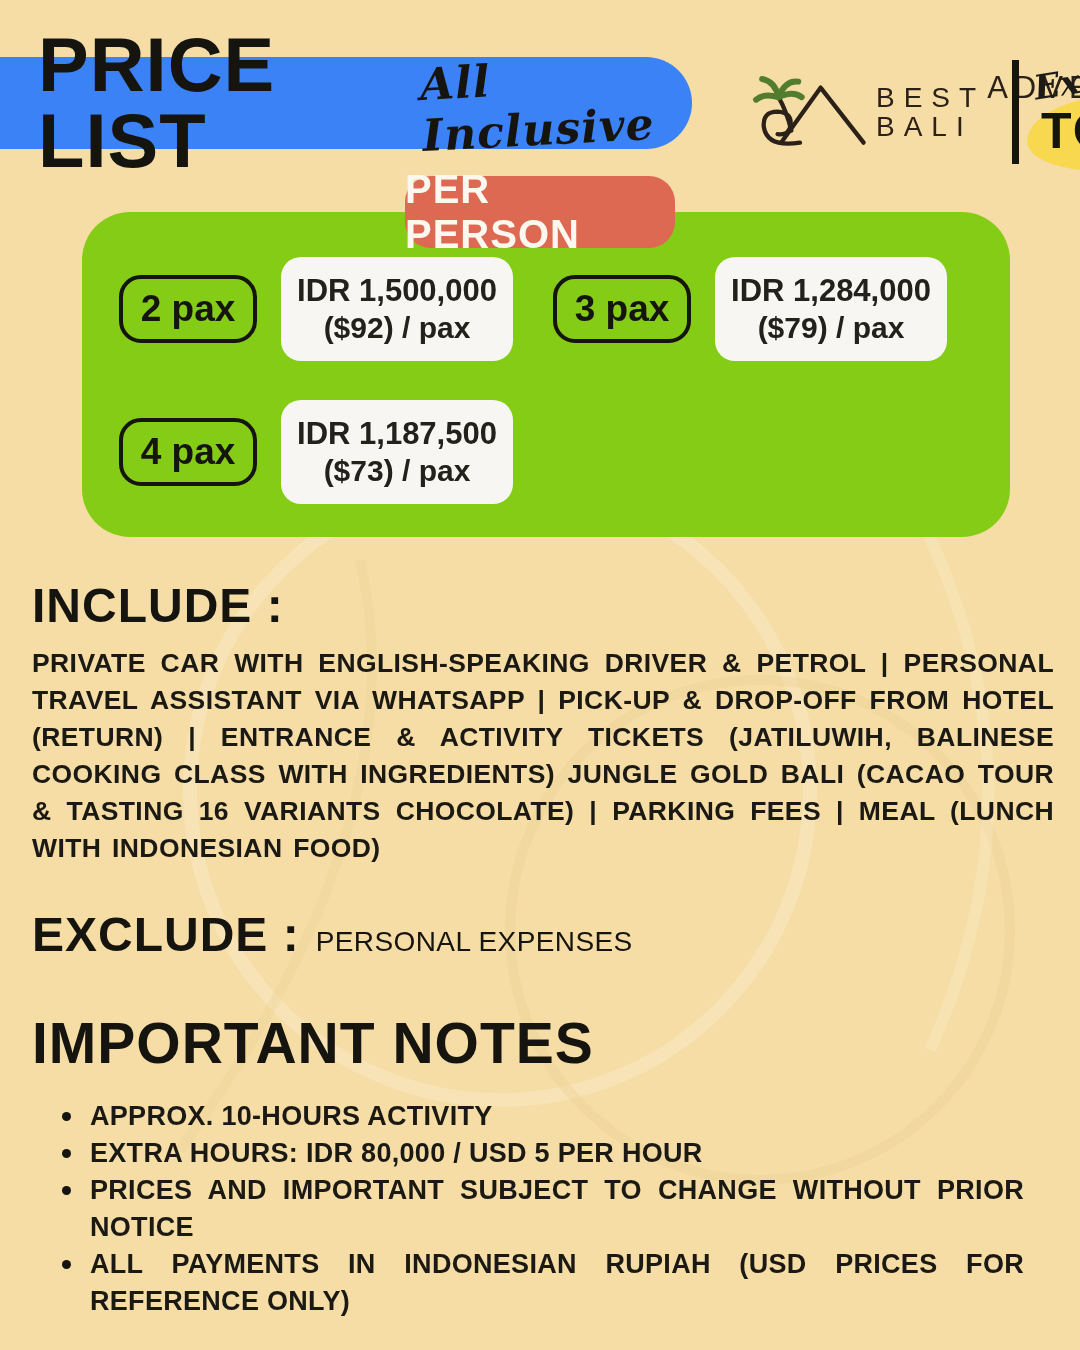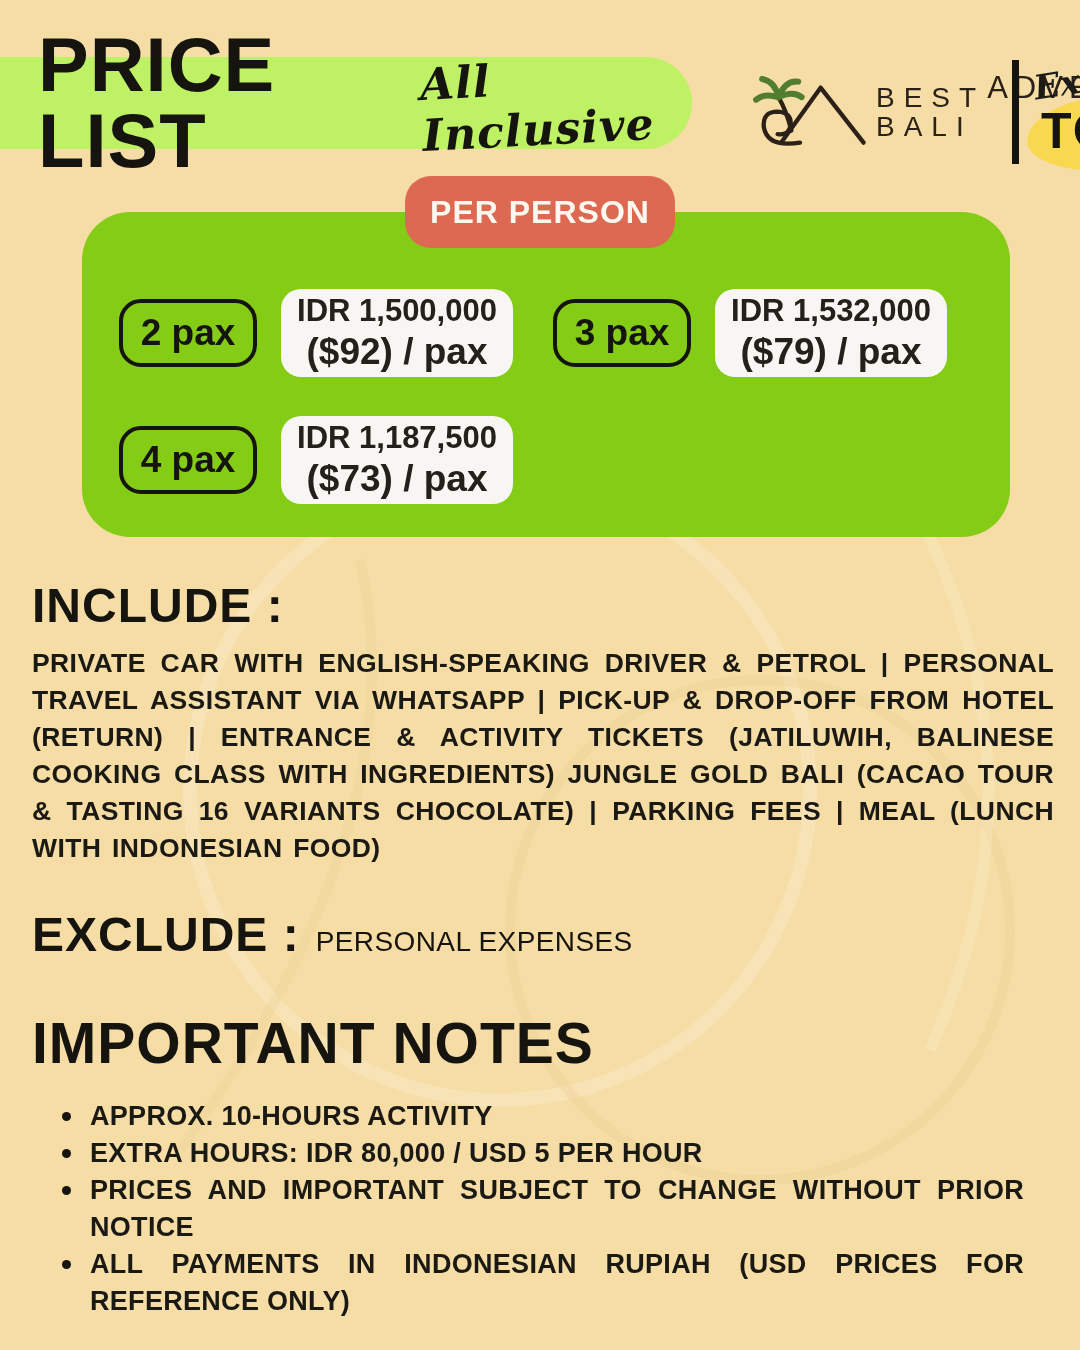--- a/index.html
+++ b/index.html
@@ -7,21 +7,21 @@
     width:1080px;height:1350px;position:relative;overflow:hidden;
     background:#f5dda5;
     font-family:"Liberation Sans",sans-serif;color:#16140f;
   }
   
   .watermark{position:absolute;left:0;top:0;width:1080px;height:1350px;pointer-events:none;}
 
   
   .header-band{
     position:absolute;left:0;top:57px;width:692px;height:92px;
-    background:#bef264;border-radius:0 46px 46px 0;
+    background:#3b82f6;border-radius:0 46px 46px 0;
     display:flex;align-items:center;padding-left:38px;box-sizing:border-box;
   }
   .page-title{font-size:76px;font-weight:bold;letter-spacing:1px;line-height:1;}
   .page-subtitle{
     font-family:"DejaVu Serif",serif;font-style:italic;font-weight:bold;
     font-size:44px;margin-left:20px;transform:rotate(-3deg);letter-spacing:1px;
   }
 
   
   .logo{position:absolute;left:750px;top:56px;display:flex;align-items:center;}
@@ -46,44 +46,44 @@
   }
   .badge-word{
     position:absolute;left:8px;top:46px;z-index:2;
     font-size:50px;font-weight:bold;letter-spacing:2px;color:#16140f;
   }
 
   
   .per-person-badge{
     position:absolute;left:405px;top:176px;width:270px;height:72px;z-index:3;
     background:#dd6952;border-radius:26px;display:flex;align-items:center;justify-content:center;
-    color:#fdf8ef;font-size:32px;font-weight:bold;letter-spacing:1px;
+    color:#fdf8ef;font-size:40px;font-weight:bold;letter-spacing:1px;
   }
   .price-card{
     position:absolute;left:82px;top:212px;width:928px;height:325px;
     background:#84cc16;border-radius:48px;box-sizing:border-box;
     display:flex;flex-direction:column;justify-content:flex-end;
     padding:0 30px 33px 30px;row-gap:39px;
   }
   .price-row{display:flex;}
   .price-cell{flex:1;display:flex;align-items:center;}
   .pax-pill{
     width:138px;height:68px;margin-left:7px;box-sizing:border-box;
     border:4px solid #16140f;border-radius:22px;background:transparent;
     display:flex;align-items:center;justify-content:center;
     font-size:37px;font-weight:bold;
   }
   .price-box{
-    width:232px;height:88px;margin-left:24px;
+    width:232px;height:104px;margin-left:24px;
     background:#f7f6f2;border-radius:20px;
     display:flex;flex-direction:column;align-items:center;justify-content:center;
     line-height:1.22;
   }
   .price-idr{font-size:31px;font-weight:bold;color:#23211c;}
-  .price-usd{font-size:37px;font-weight:bold;color:#23211c;}
+  .price-usd{font-size:30px;font-weight:bold;color:#23211c;}
 
   
   .content{position:absolute;left:32px;top:578px;width:1022px;}
   .sec-heading{font-size:48px;font-weight:bold;letter-spacing:1px;}
   .include-body{
     margin-top:12px;font-size:26.5px;font-weight:bold;line-height:37px;
     text-align:justify;letter-spacing:.4px;word-spacing:3px;color:#1b1914;
   }
   .exclude-line{margin-top:40px;display:flex;align-items:baseline;}
   .exclude-body{font-size:28px;font-weight:normal;margin-left:16px;letter-spacing:.4px;}
@@ -151,21 +151,21 @@
     <div class="price-cell">
       <div class="pax-pill">2 pax</div>
       <div class="price-box">
         <span class="price-idr">IDR 1,500,000</span>
         <span class="price-usd">($92) / pax</span>
       </div>
     </div>
     <div class="price-cell">
       <div class="pax-pill">3 pax</div>
       <div class="price-box">
-        <span class="price-idr">IDR 1,532,000</span>
+        <span class="price-idr">IDR 1,284,000</span>
         <span class="price-usd">($79) / pax</span>
       </div>
     </div>
   </div>
   <div class="price-row">
     <div class="price-cell">
       <div class="pax-pill">4 pax</div>
       <div class="price-box">
         <span class="price-idr">IDR 1,187,500</span>
         <span class="price-usd">($73) / pax</span>

